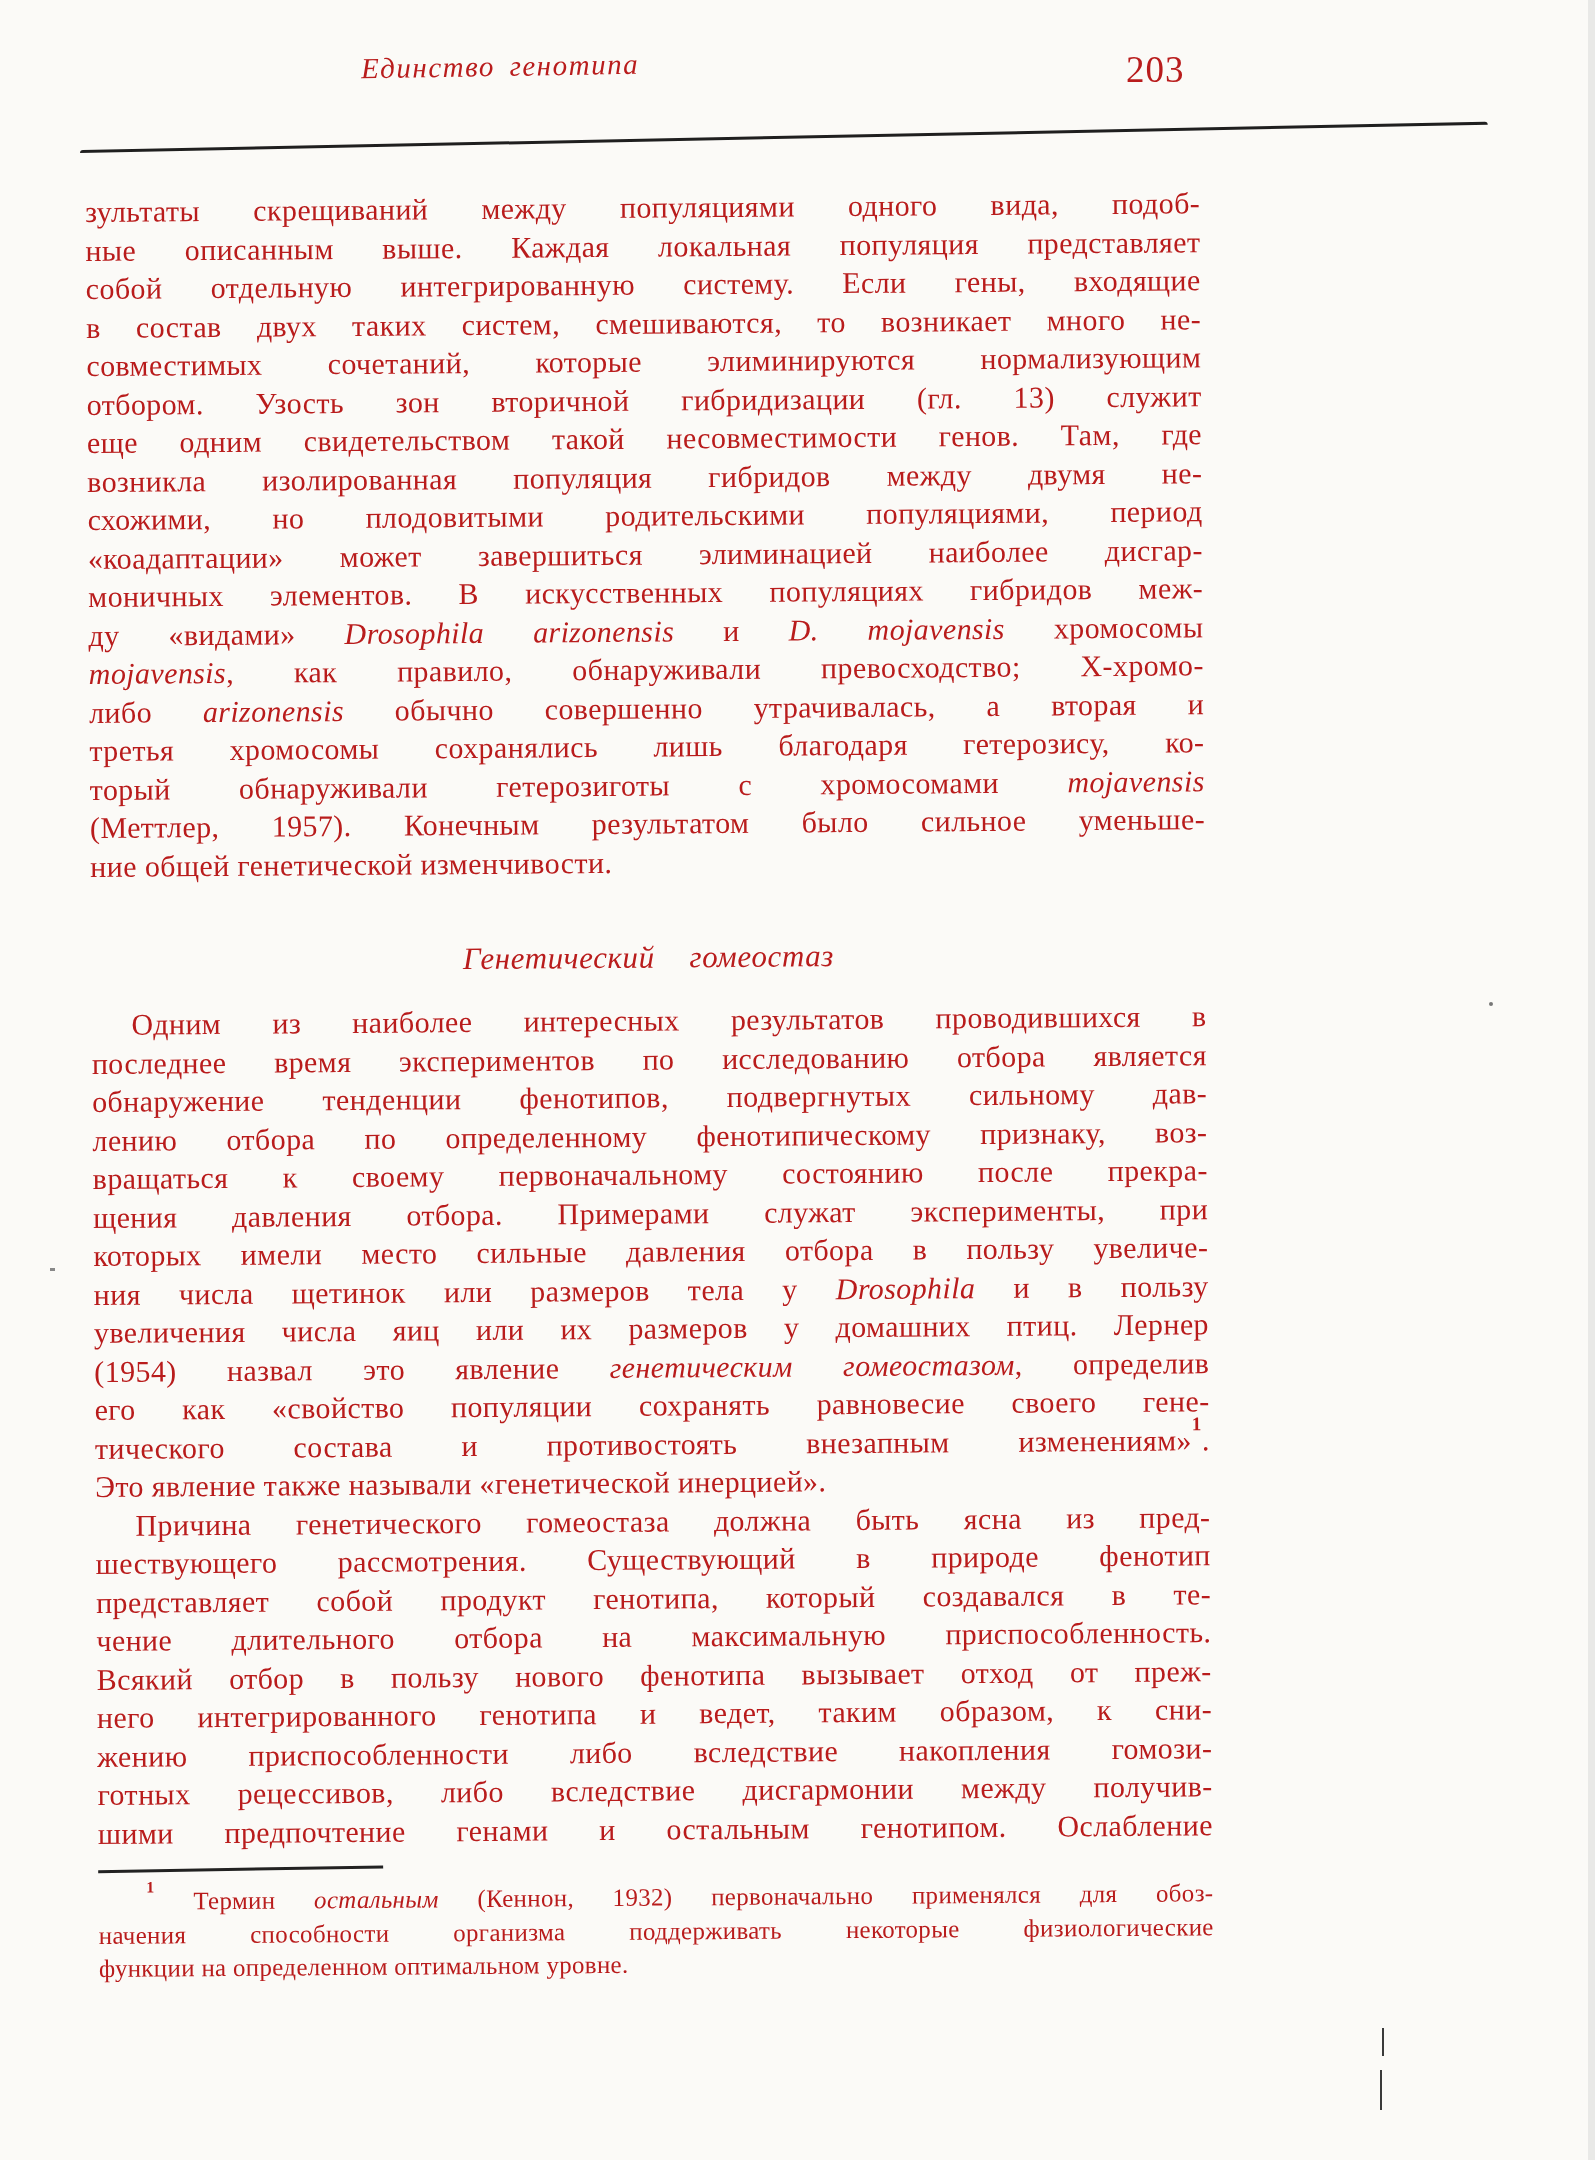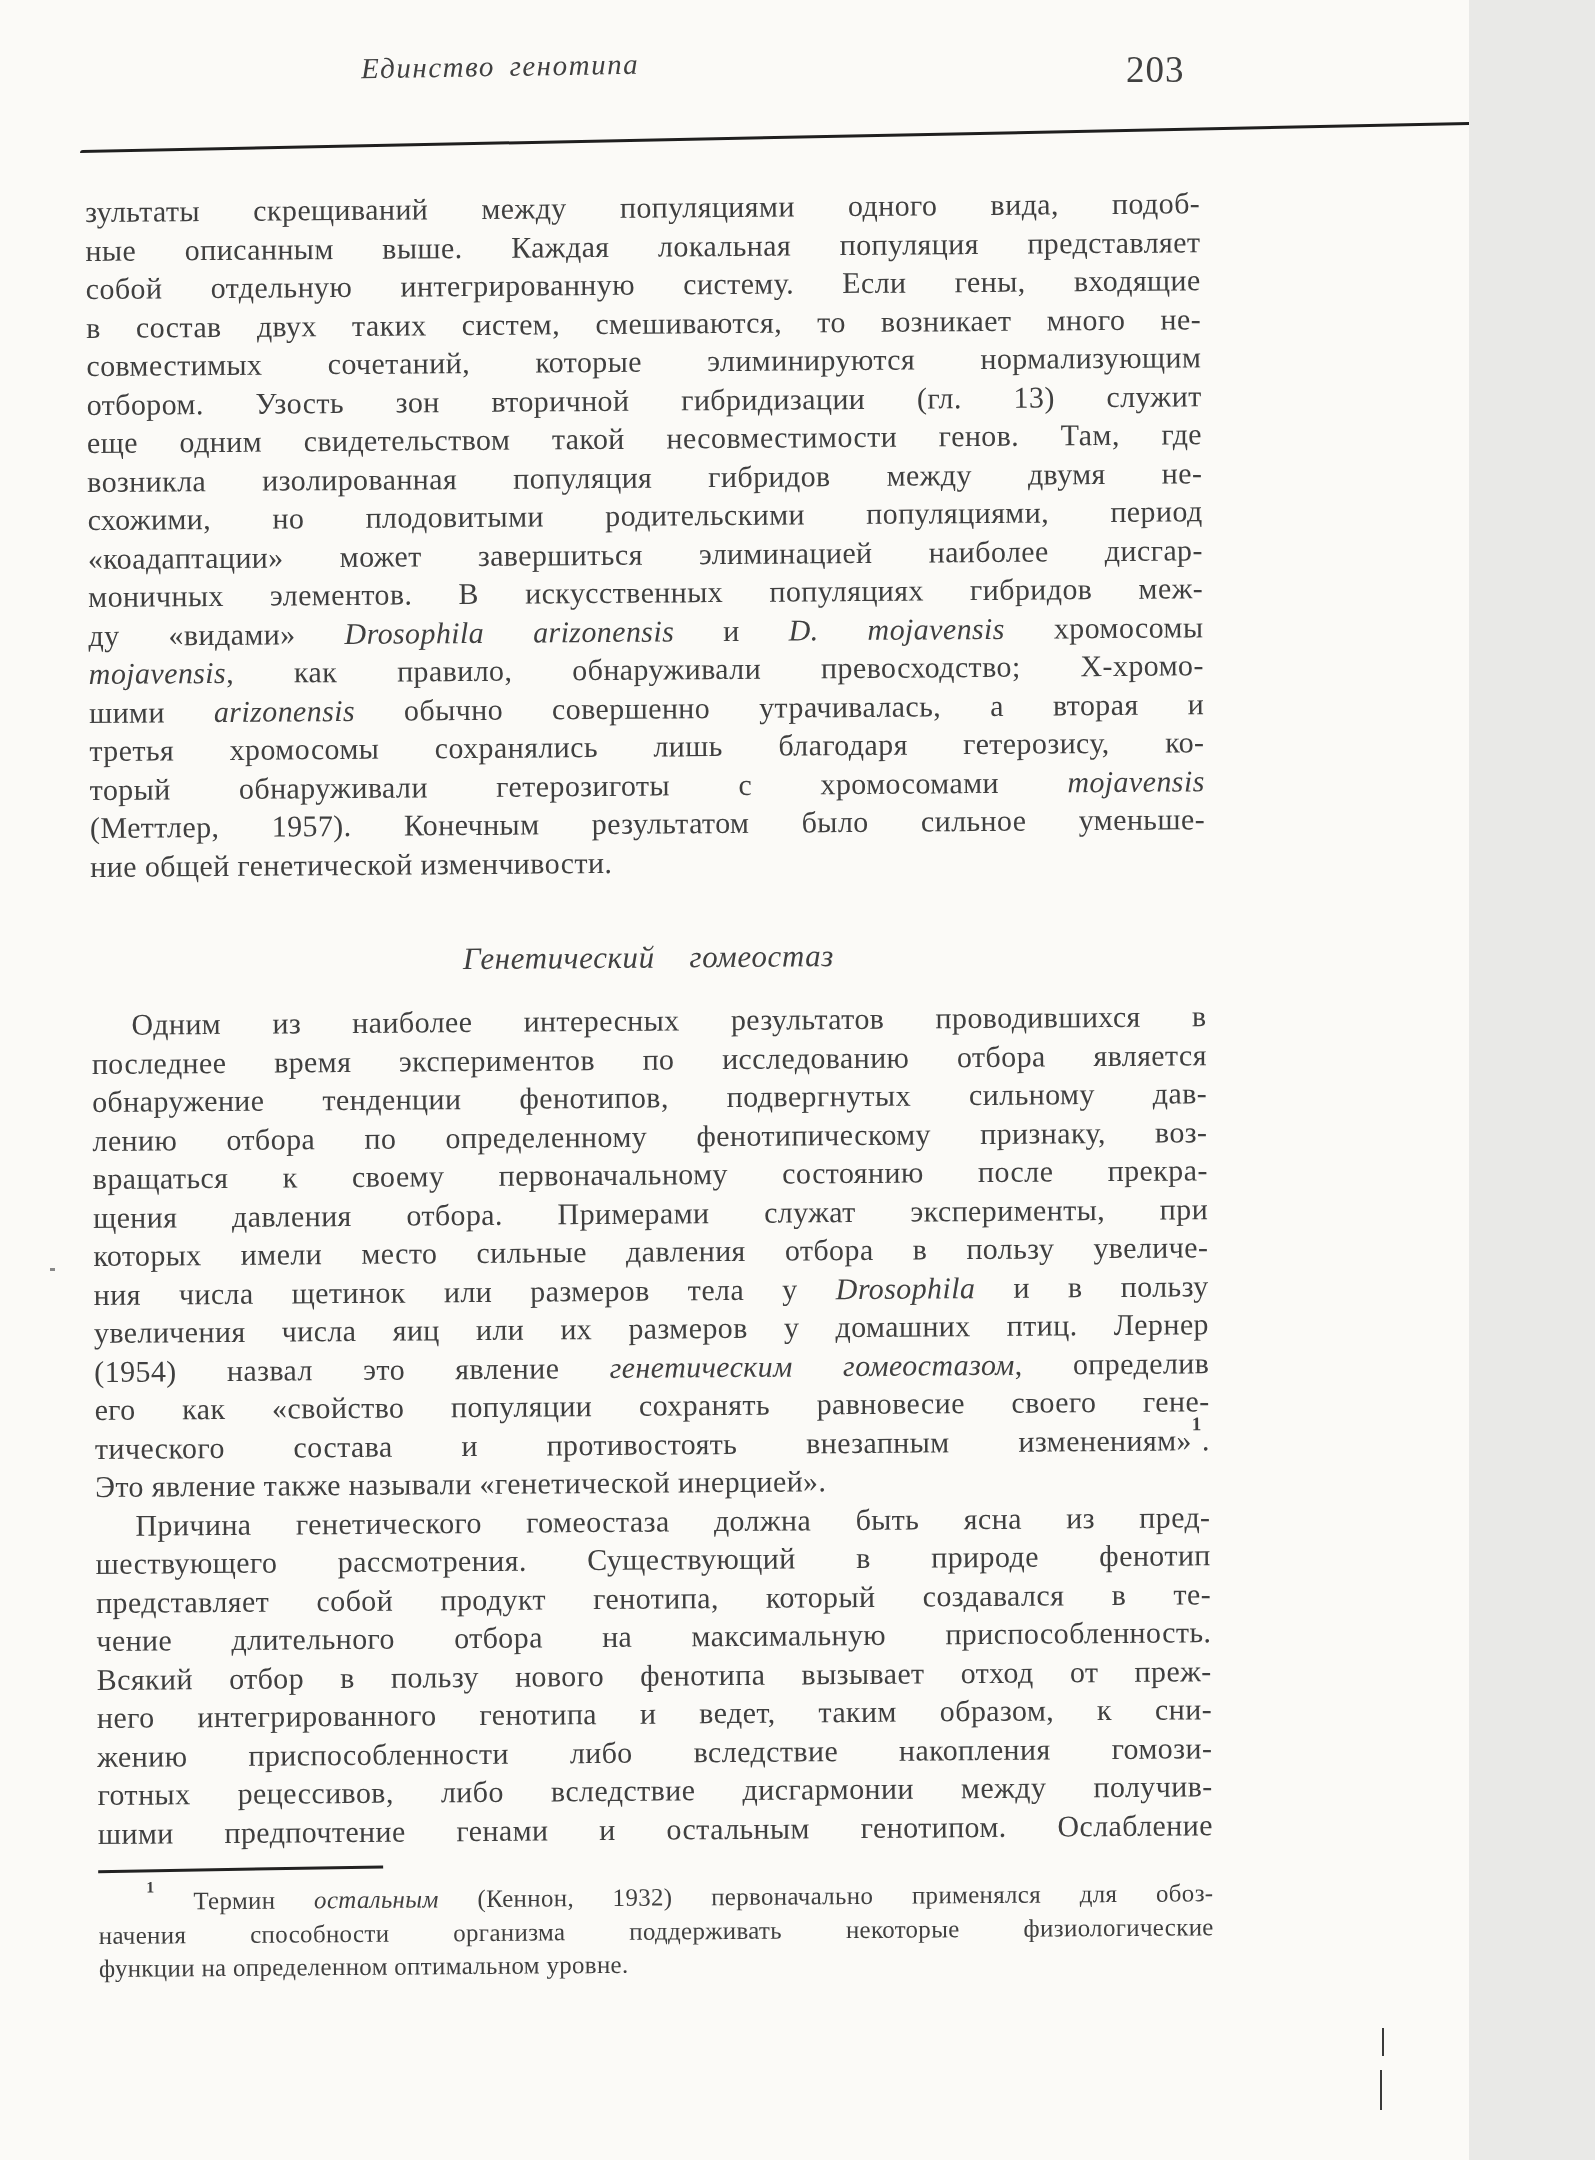--- a/index.html
+++ b/index.html
@@ -4,23 +4,23 @@
 <style>
   html, body { margin: 0; padding: 0; }
   body {
     width: 1595px; height: 2160px;
     background: #e9e9e7;
     font-family: "Liberation Serif", "DejaVu Serif", serif;
     overflow: hidden;
   }
   .sheet {
     position: relative;
-    width: 1469px; height: 2160px;
+    width: 1588px; height: 2160px;
     background: #fbfaf7;
-    color: #404040;
+    color: #b91c1c;
     overflow: hidden;
   }
   
   .running-title {
     position: absolute;
     left: 300px; top: 50px; width: 400px;
     text-align: center;
     font-style: italic;
     font-size: 29px;
     letter-spacing: 1.5px;
@@ -115,21 +115,21 @@
         <div class="line"><span>в состав двух таких систем, смешиваются, то возникает много не-</span></div>
         <div class="line"><span>совместимых сочетаний, которые элиминируются нормализующим</span></div>
         <div class="line"><span>отбором. Узость зон вторичной гибридизации (гл. 13) служит</span></div>
         <div class="line"><span>еще одним свидетельством такой несовместимости генов. Там, где</span></div>
         <div class="line"><span>возникла изолированная популяция гибридов между двумя не-</span></div>
         <div class="line"><span>схожими, но плодовитыми родительскими популяциями, период</span></div>
         <div class="line"><span>«коадаптации» может завершиться элиминацией наиболее дисгар-</span></div>
         <div class="line"><span>моничных элементов. В искусственных популяциях гибридов меж-</span></div>
         <div class="line"><span>ду «видами» </span><em>Drosophila arizonensis</em><span> и </span><em>D. mojavensis</em><span> хромосомы</span></div>
         <div class="line"><em>mojavensis</em><span>, как правило, обнаруживали превосходство; Х-хромо-</span></div>
-        <div class="line"><span>шими </span><em>arizonensis</em><span> обычно совершенно утрачивалась, а вторая и</span></div>
+        <div class="line"><span>либо </span><em>arizonensis</em><span> обычно совершенно утрачивалась, а вторая и</span></div>
         <div class="line"><span>третья хромосомы сохранялись лишь благодаря гетерозису, ко-</span></div>
         <div class="line"><span>торый обнаруживали гетерозиготы с хромосомами </span><em>mojavensis</em></div>
         <div class="line"><span>(Меттлер, 1957). Конечным результатом было сильное уменьше-</span></div>
         <div class="line flush"><span>ние общей генетической изменчивости.</span></div>
       </div>
       <div class="heading">Генетический гомеостаз</div>
       <div class="paragraph">
         <div class="line indent"><span>Одним из наиболее интересных результатов проводившихся в</span></div>
         <div class="line"><span>последнее время экспериментов по исследованию отбора является</span></div>
         <div class="line"><span>обнаружение тенденции фенотипов, подвергнутых сильному дав-</span></div>

